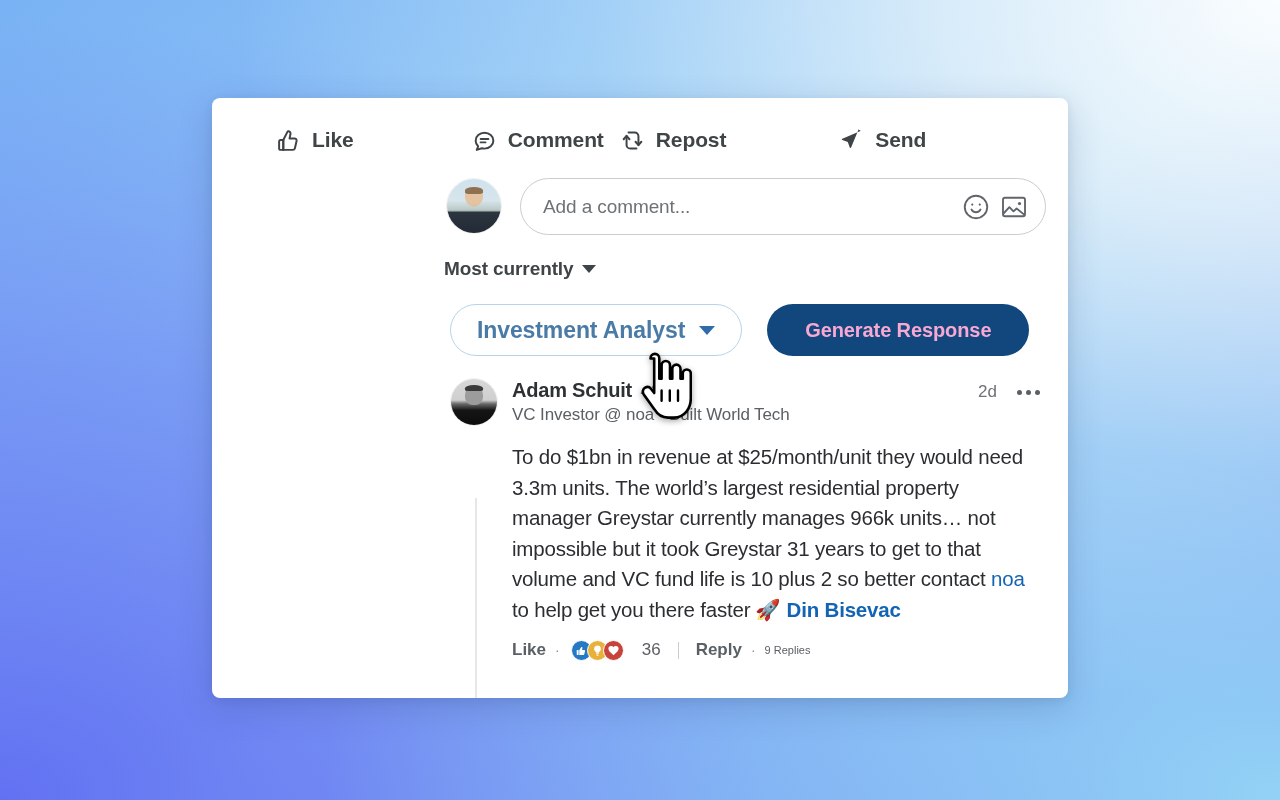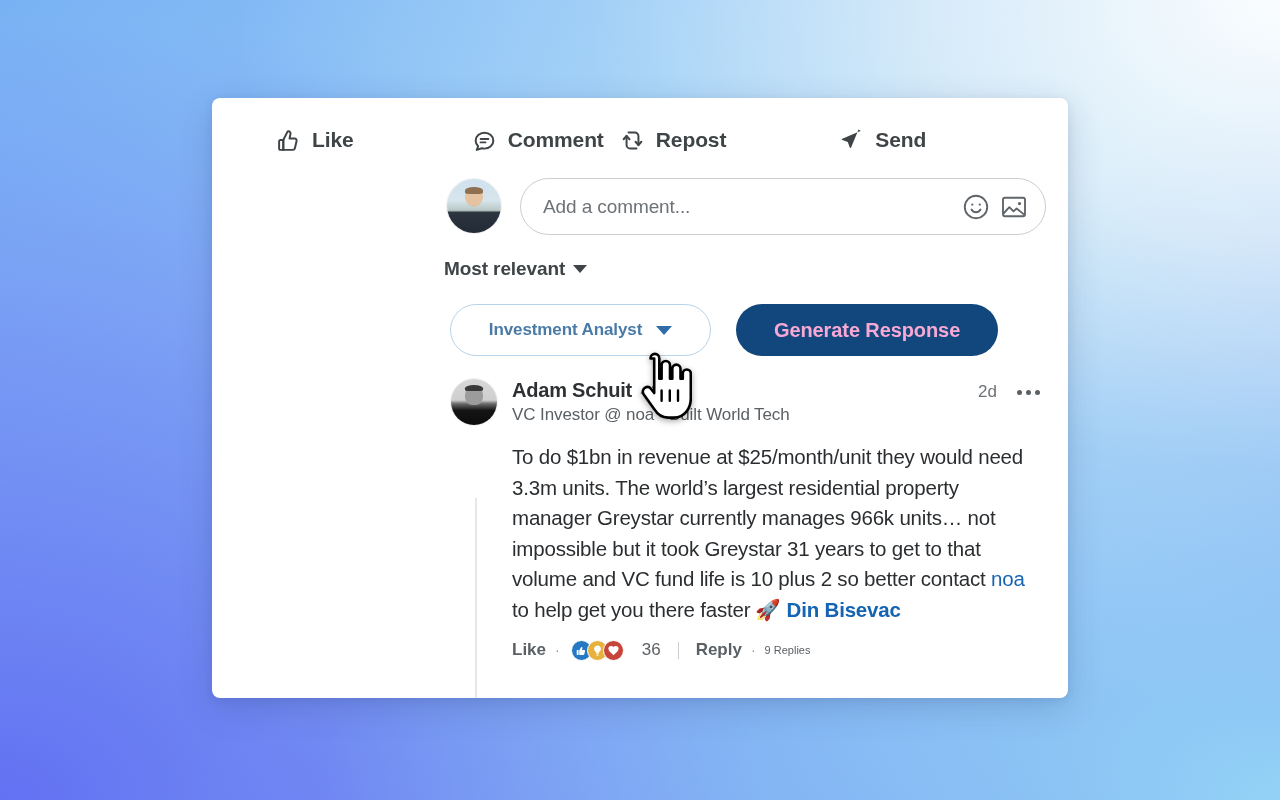--- a/index.html
+++ b/index.html
@@ -139,21 +139,21 @@
     border-radius: 26px;
     display: inline-flex;
     align-items: center;
     justify-content: center;
     gap: 14px;
     padding: 0 26px;
     cursor: pointer;
     background: #fff;
   }
   .role-label {
-    font-size: 17px;
+    font-size: 23px;
     font-weight: 600;
     color: #4a7ba7;
     letter-spacing: -0.1px;
   }
   .caret-blue { width: 0; height: 0; border-left: 8px solid transparent; border-right: 8px solid transparent; border-top: 9px solid #2f6ca8; }
 
   .generate-btn {
     height: 52px;
     border-radius: 26px;
     background: #11477d;
@@ -398,21 +398,21 @@
           <rect x="3.2" y="4.6" width="17.6" height="14.8" rx="1.6"></rect>
           <circle cx="16.4" cy="9.2" r="1.3" fill="currentColor" stroke="none"></circle>
           <path d="M3.6 17.2l4.7-5.1 3.3 3.4 2.5-2.3 6.3 5.1" stroke-linejoin="round"></path>
         </svg>
       </span>
     </div>
   </div>
 
   <div class="sort-row">
     <div class="sort-btn">
-      <span>Most relevant</span>
+      <span>Most currently</span>
       <span class="caret"></span>
     </div>
   </div>
 
   <div class="controls-row">
     <div class="role-select">
       <span class="role-label">Investment Analyst</span>
       <span class="caret-blue"></span>
     </div>
     <button class="generate-btn">Generate Response</button>

